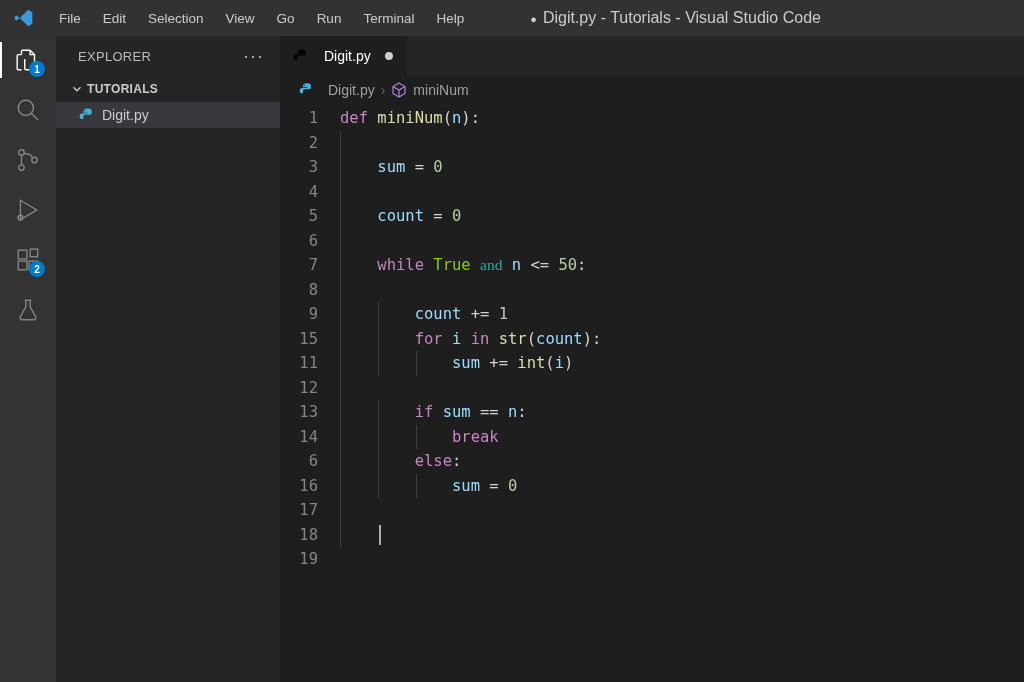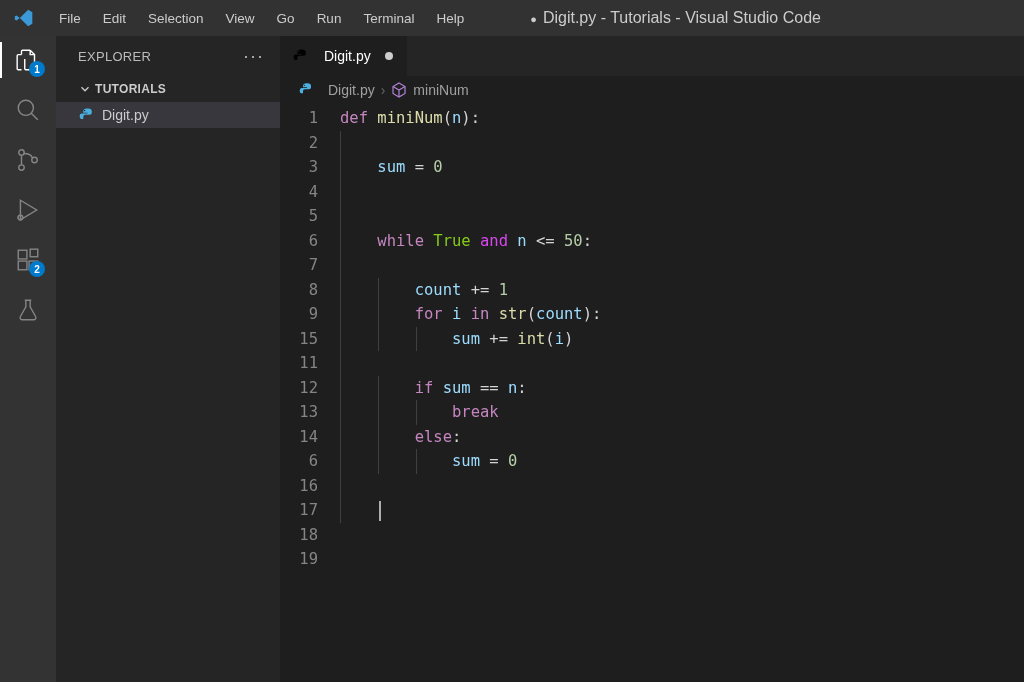--- a/index.html
+++ b/index.html
@@ -104,21 +104,21 @@
   padding: 0 16px 0 22px;
   color: #bbbbbb;
   font-size: 13px;
   letter-spacing: 0.3px;
 }
 .ellipsis { font-size: 18px; color: #bbb; letter-spacing: 1px; cursor: pointer; }
 .section-header {
   height: 26px;
   display: flex;
   align-items: center;
-  padding-left: 21px;
+  padding-left: 13px;
   font-size: 12px;
   font-weight: 700;
   letter-spacing: 0.3px;
   color: #cccccc;
   cursor: pointer;
 }
 .chevron-down {
   width: 16px;
   height: 16px;
   display: inline-flex;
@@ -218,21 +218,21 @@
   position: relative;
 }
 .indent-guide {
   position: absolute;
   width: 1px;
   background: #404040;
   top: 0;
   bottom: 0;
 }
 .kw { color: #c586c0; }
-.kw2 { color: #d946ef; }
+.kw2 { color: #14b8a6; font-family: Liberation Serif, serif; }
 .fn { color: #dcdcaa; }
 .var { color: #9cdcfe; }
 .num { color: #b5cea8; }
 .op { color: #d4d4d4; }
 .bool { color: #84cc16; }
 .cursor-ibeam {
   display: inline-block;
   width: 8px;
   color: #aeaeae;
   font-family: monospace;
@@ -385,20 +385,21 @@
           <div>16</div>
           <div>17</div>
           <div>18</div>
           <div>19</div>
         </div>
       <div class="code" id="code">
           <div class="code-line"><span></span><span class="kw">def </span><span class="fn">miniNum</span><span class="op">(</span><span class="var">n</span><span class="op">):</span></div>
           <div class="code-line"><span class="indent-guide" style="left:0px"></span><span></span></div>
           <div class="code-line"><span class="indent-guide" style="left:0px"></span><span>    </span><span class="var">sum</span><span class="op"> = </span><span class="num">0</span></div>
           <div class="code-line"><span class="indent-guide" style="left:0px"></span><span></span></div>
+          <div class="code-line"><span class="indent-guide" style="left:0px"></span><span>    </span><span class="var">count</span><span class="op"> = </span><span class="num">0</span></div>
           <div class="code-line"><span class="indent-guide" style="left:0px"></span><span></span></div>
           <div class="code-line"><span class="indent-guide" style="left:0px"></span><span>    </span><span class="kw">while</span><span class="op"> </span><span class="bool">True</span><span class="op"> </span><span class="kw2">and</span><span class="op"> </span><span class="var">n</span><span class="op"> &lt;= </span><span class="num">50</span><span class="op">:</span></div>
           <div class="code-line"><span class="indent-guide" style="left:0px"></span><span></span></div>
           <div class="code-line"><span class="indent-guide" style="left:0px"></span><span class="indent-guide" style="left:38px"></span><span class="indent-guide" style="left:38px"></span><span>        </span><span class="var">count</span><span class="op"> += </span><span class="num">1</span></div>
           <div class="code-line"><span class="indent-guide" style="left:0px"></span><span class="indent-guide" style="left:38px"></span><span class="indent-guide" style="left:38px"></span><span>        </span><span class="kw">for</span><span class="op"> </span><span class="var">i</span><span class="op"> </span><span class="kw">in</span><span class="op"> </span><span class="fn">str</span><span class="op">(</span><span class="var">count</span><span class="op">):</span></div>
           <div class="code-line"><span class="indent-guide" style="left:0px"></span><span class="indent-guide" style="left:38px"></span><span class="indent-guide" style="left:76px"></span><span class="indent-guide" style="left:38px"></span><span class="indent-guide" style="left:76px"></span><span>            </span><span class="var">sum</span><span class="op"> += </span><span class="fn">int</span><span class="op">(</span><span class="var">i</span><span class="op">)</span></div>
           <div class="code-line"><span class="indent-guide" style="left:0px"></span><span></span></div>
           <div class="code-line"><span class="indent-guide" style="left:0px"></span><span class="indent-guide" style="left:38px"></span><span class="indent-guide" style="left:38px"></span><span>        </span><span class="kw">if</span><span class="op"> </span><span class="var">sum</span><span class="op"> == </span><span class="var">n</span><span class="op">:</span></div>
           <div class="code-line"><span class="indent-guide" style="left:0px"></span><span class="indent-guide" style="left:38px"></span><span class="indent-guide" style="left:76px"></span><span class="indent-guide" style="left:38px"></span><span class="indent-guide" style="left:76px"></span><span>            </span><span class="kw">break</span></div>
           <div class="code-line"><span class="indent-guide" style="left:0px"></span><span class="indent-guide" style="left:38px"></span><span class="indent-guide" style="left:38px"></span><span>        </span><span class="kw">else</span><span class="op">:</span></div>

